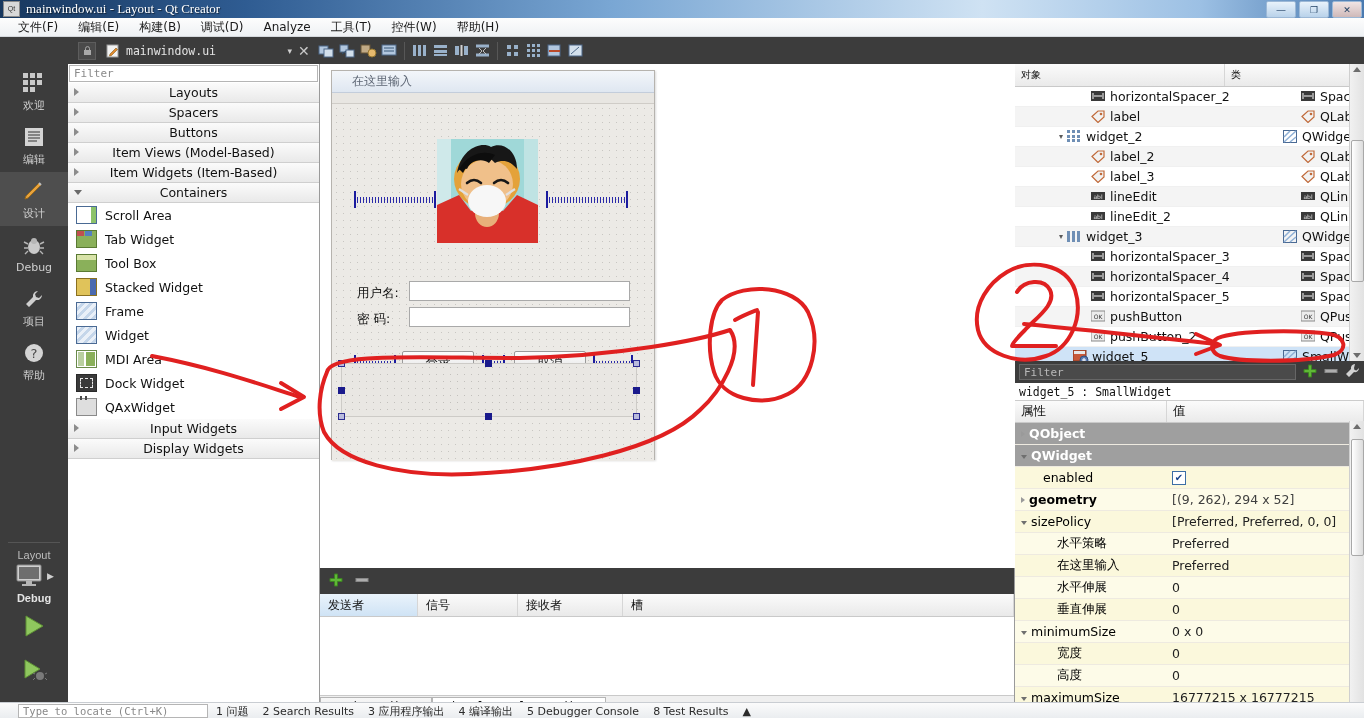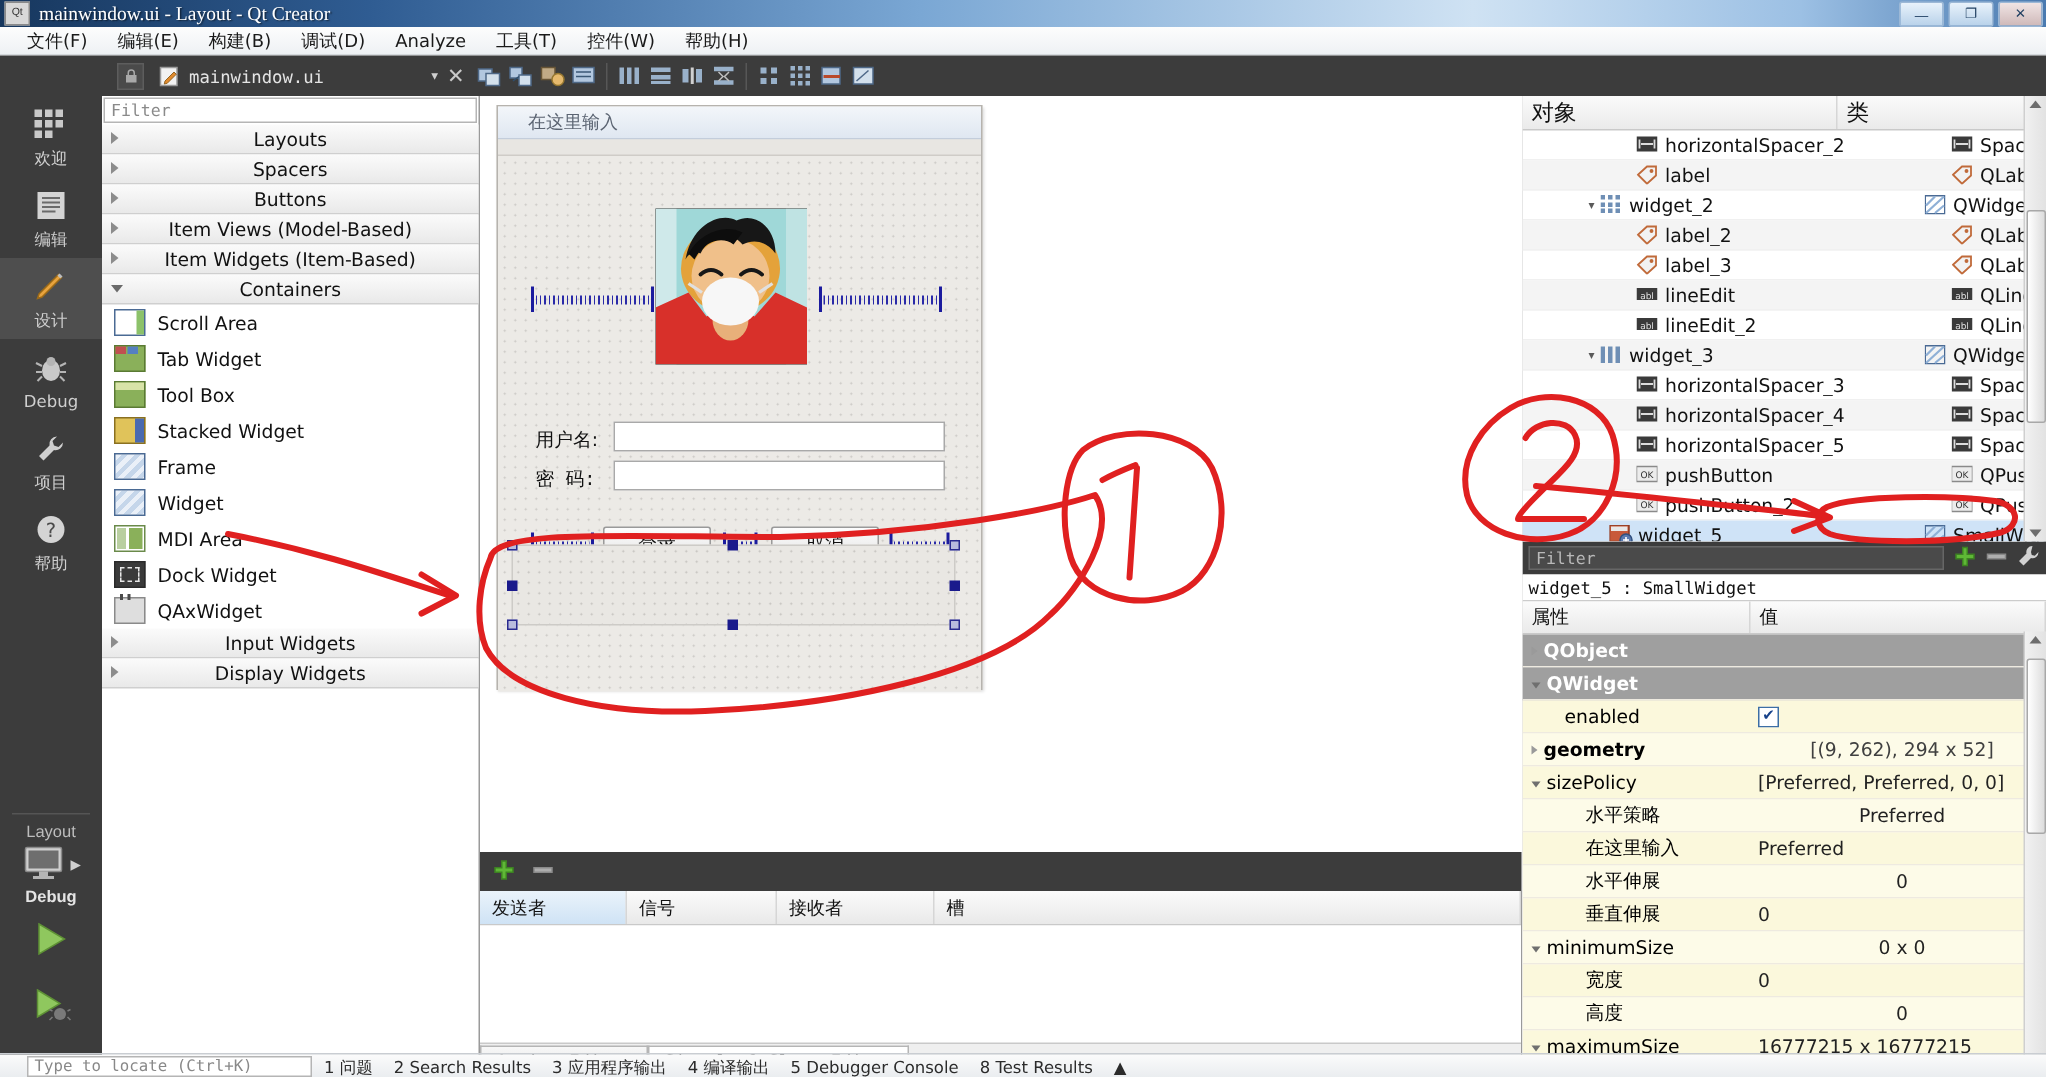--- a/index.html
+++ b/index.html
@@ -133,21 +133,21 @@
   .sig-tab{height:18px;padding:0 10px;display:flex;align-items:center;font-size:11.5px;color:#111;
            border:1px solid #b5b5b5;border-bottom:none;background:linear-gradient(#f7f7f7,#e6e6e6);
            font-family:"DejaVu Sans Mono","Liberation Mono",monospace;}
   .sig-tab.active{background:#ffffff;}
 
   
   .objpanel{position:absolute;left:1015px;top:64px;width:349px;height:297px;background:#fff;
             box-sizing:border-box;overflow:hidden;}
   .obj-head{height:22px;display:flex;background:linear-gradient(#fbfbfb,#eaeaea);
             border-bottom:1px solid #c9c9c9;}
-  .obj-th{display:flex;align-items:center;padding-left:6px;font-size:15px;color:#111;
+  .obj-th{display:flex;align-items:center;padding-left:6px;font-size:10px;color:#111;
           border-right:1px solid #d6d6d6;box-sizing:border-box;font-family:"DejaVu Sans",sans-serif;}
   .orow{height:19px;display:flex;align-items:center;font-size:12.5px;color:#111;
         font-family:"DejaVu Sans",sans-serif;border-bottom:1px solid #f0f0f0;}
   .orow.alt{background:#f4f4f4;}
   .orow.sel{background:#cfe3f7;}
   .oname{width:210px;display:flex;align-items:center;overflow:hidden;white-space:nowrap;}
   .ocls{flex:1;display:flex;align-items:center;gap:5px;overflow:hidden;white-space:nowrap;}
   .micon{width:14px;height:13px;flex:0 0 auto;}
 
   
@@ -161,21 +161,21 @@
           padding-left:4px;font-size:11.5px;font-family:"DejaVu Sans Mono","Liberation Mono",monospace;color:#111;}
   .pp-head{height:21px;display:flex;background:linear-gradient(#fbfbfb,#eaeaea);border-bottom:1px solid #c9c9c9;}
   .pp-th{display:flex;align-items:center;padding-left:6px;font-size:12.5px;color:#111;
          border-right:1px solid #d6d6d6;box-sizing:border-box;font-family:"DejaVu Sans",sans-serif;}
   .prow{height:21px;display:flex;align-items:center;font-size:12.5px;border-bottom:1px solid #eeeae0;
         font-family:"DejaVu Sans",sans-serif;}
   .prow.group{background:#9f9f9f;color:#ffffff;font-weight:bold;}
   .pkey{width:152px;display:flex;align-items:center;overflow:hidden;white-space:nowrap;box-sizing:border-box;}
   .pval{flex:1;padding-left:5px;overflow:hidden;white-space:nowrap;color:#222;}
   .prow.yellow{background:#fbf8dc;}
-  .prow.yellow2{background:#fdfbe8;text-align:center;}
+  .prow.yellow2{background:#fdfbe8;}
   .prow.gray .pval{color:#404040;}
   .tri{width:0;height:0;margin:0 4px 0 6px;flex:0 0 auto;}
   .tri.r{border-left:4px solid #9a9a9a;border-top:3.5px solid transparent;border-bottom:3.5px solid transparent;}
   .tri.d{border-top:4px solid #6f6f6f;border-left:3.5px solid transparent;border-right:3.5px solid transparent;margin-top:3px;}
   .ckbox{width:12px;height:12px;border:1px solid #3c6ea5;background:#fff;display:flex;align-items:center;
          justify-content:center;font-size:10px;color:#16418a;line-height:1;}
 
   
   .vscroll{position:absolute;width:14px;background:linear-gradient(to right,#f1f1f1,#e2e2e2);
            border-left:1px solid #cfcfcf;}
@@ -567,21 +567,21 @@
         </div>
         <div class="spacerbar" style="left:214px;top:87px;width:82px;">
           <span class="cap" style="left:0"></span>
             <span class="cap" style="right:0"></span>
             <span class="zig"></span>
         </div>
 
         <div class="flabel" style="left:25px;top:181px;">用户名:</div>
         <div class="finput" style="left:77px;top:177px;width:221px;"></div>
 
-        <div class="flabel" style="left:25px;top:207px;font-family:Liberation Mono, monospace;">密 码:</div>
+        <div class="flabel" style="left:25px;top:207px;">密 码:</div>
         <div class="finput" style="left:77px;top:203px;width:221px;"></div>
 
         <div class="spacerbar" style="left:22px;top:251px;width:42px;">
           <span class="cap" style="left:0"></span>
             <span class="cap" style="right:0"></span>
             <span class="zig"></span>
         </div>
         <div class="fbtn" style="left:70px;top:247px;width:72px;">登录</div>
         <div class="spacerbar" style="left:150px;top:251px;width:23px;">
           <span class="cap" style="left:0"></span>

